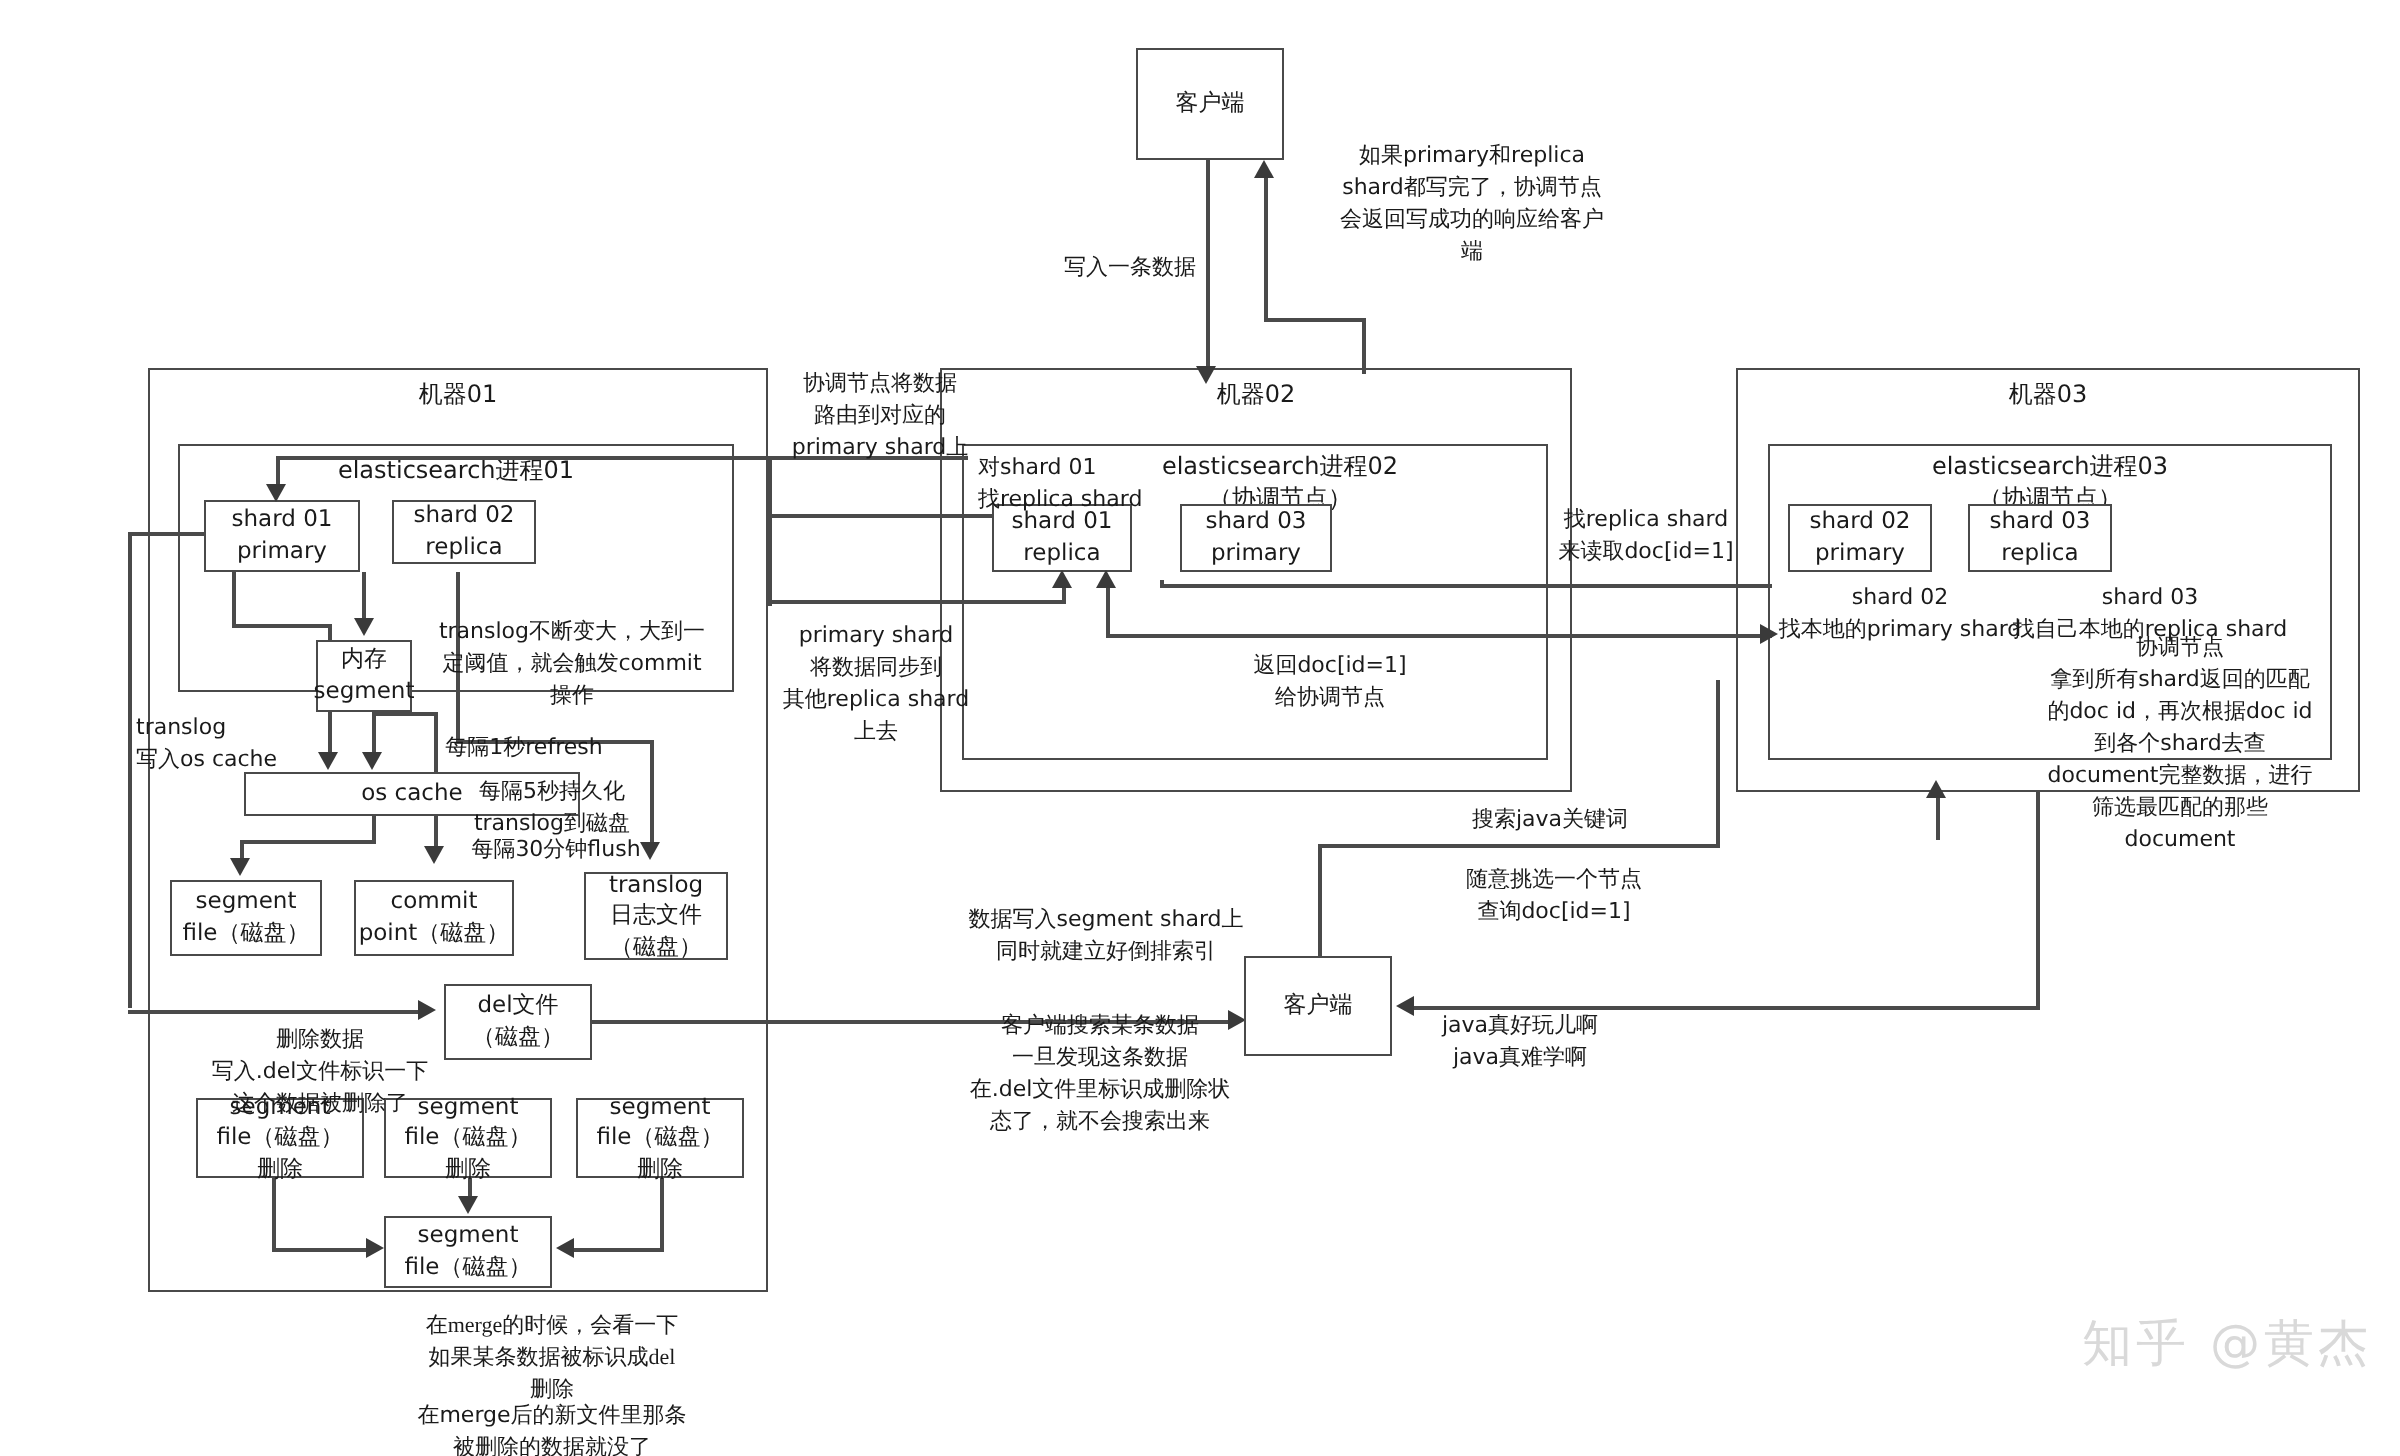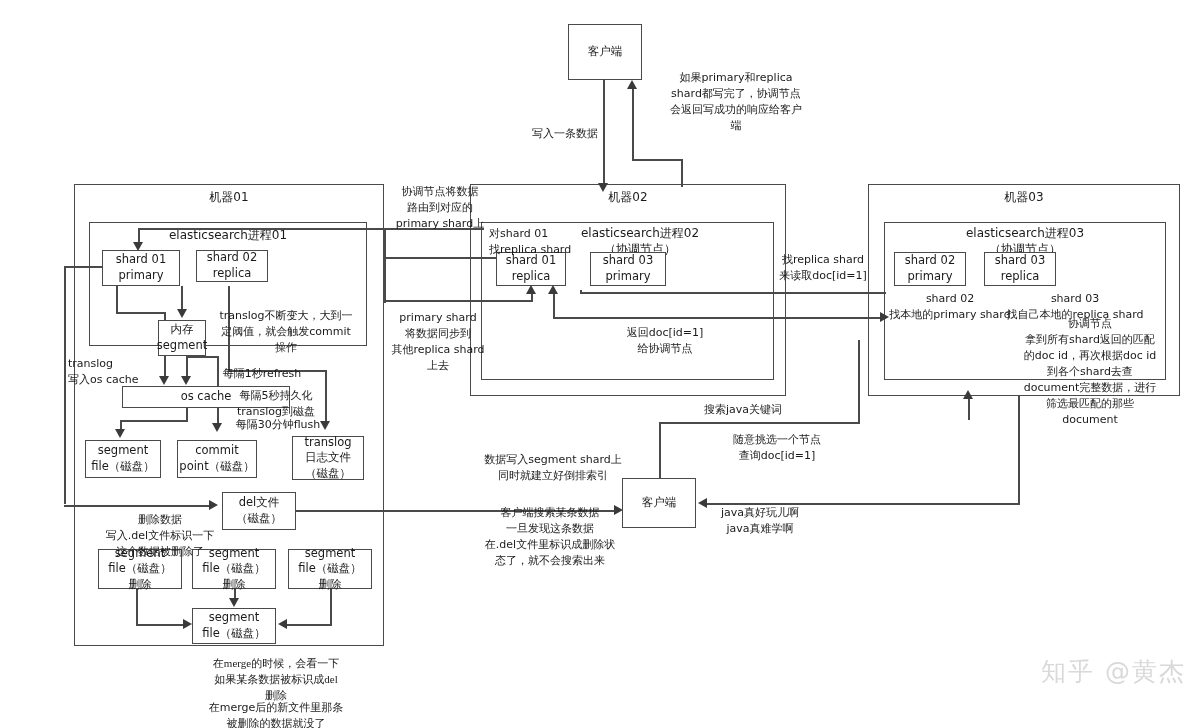--- a/index.html
+++ b/index.html
@@ -278,21 +278,21 @@
 
   <div class="box" style="left:622px;top:478px;width:74px;height:50px;">客户端</div>
 
   <div class="lbl" style="left:478px;top:452px;width:150px;">数据写入segment shard上
 同时就建立好倒排索引</div>
   <div class="lbl" style="left:470px;top:505px;width:160px;">客户端搜索某条数据
 一旦发现这条数据
 在.del文件里标识成删除状
 态了，就不会搜索出来</div>
 
-  <div class="lbl" style="left:680px;top:402px;width:126px;">搜索java关键词</div>
+  <div class="lbl" style="left:712px;top:402px;width:126px;">搜索java关键词</div>
   <div class="lbl" style="left:712px;top:432px;width:130px;">随意挑选一个节点
 查询doc[id=1]</div>
   <div class="lbl" style="left:700px;top:505px;width:120px;">java真好玩儿啊
 java真难学啊</div>
 
   <div class="v" style="left:659px;top:422px;height:58px;"></div>
   <div class="h" style="left:659px;top:422px;width:200px;"></div>
   <div class="v" style="left:858px;top:396px;height:28px;"></div>
   <div class="v" style="left:858px;top:370px;height:28px;"></div>
   <div class="v" style="left:858px;top:340px;height:34px;"></div>

